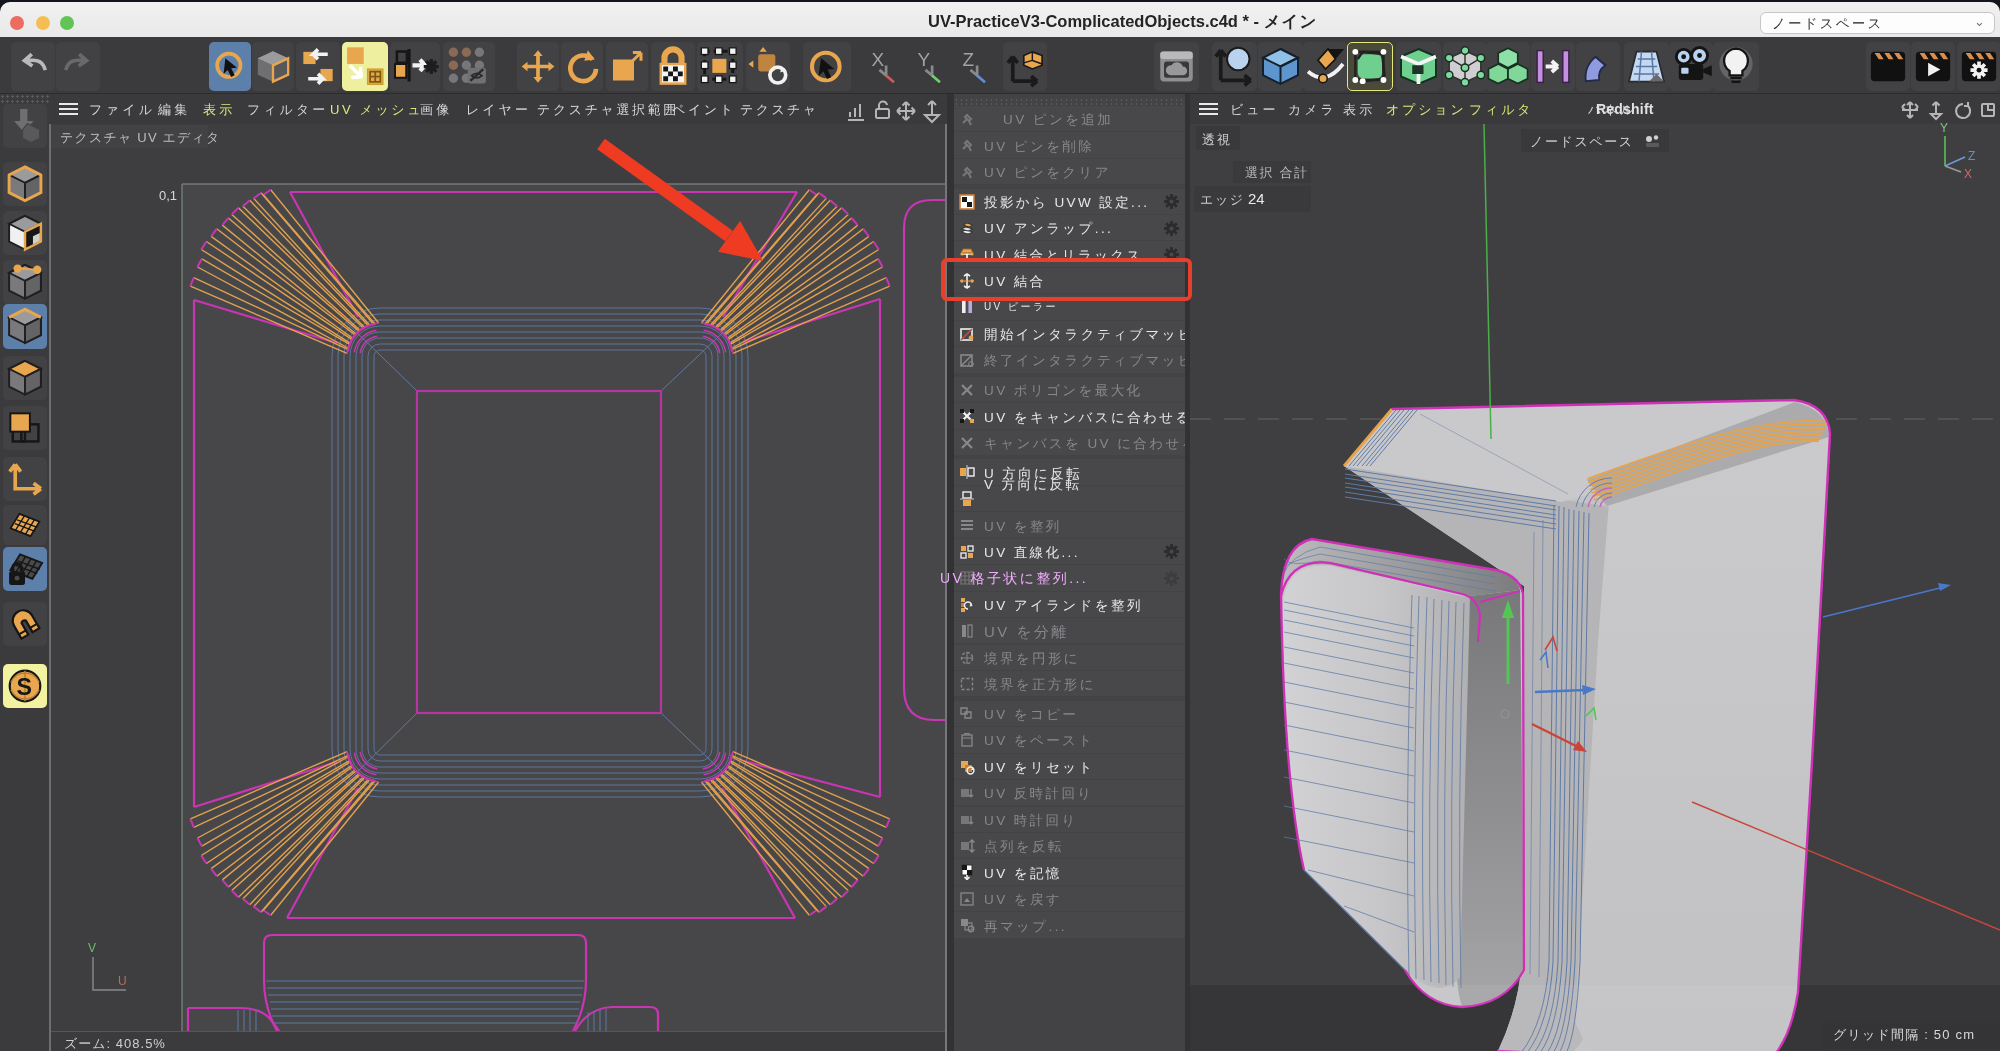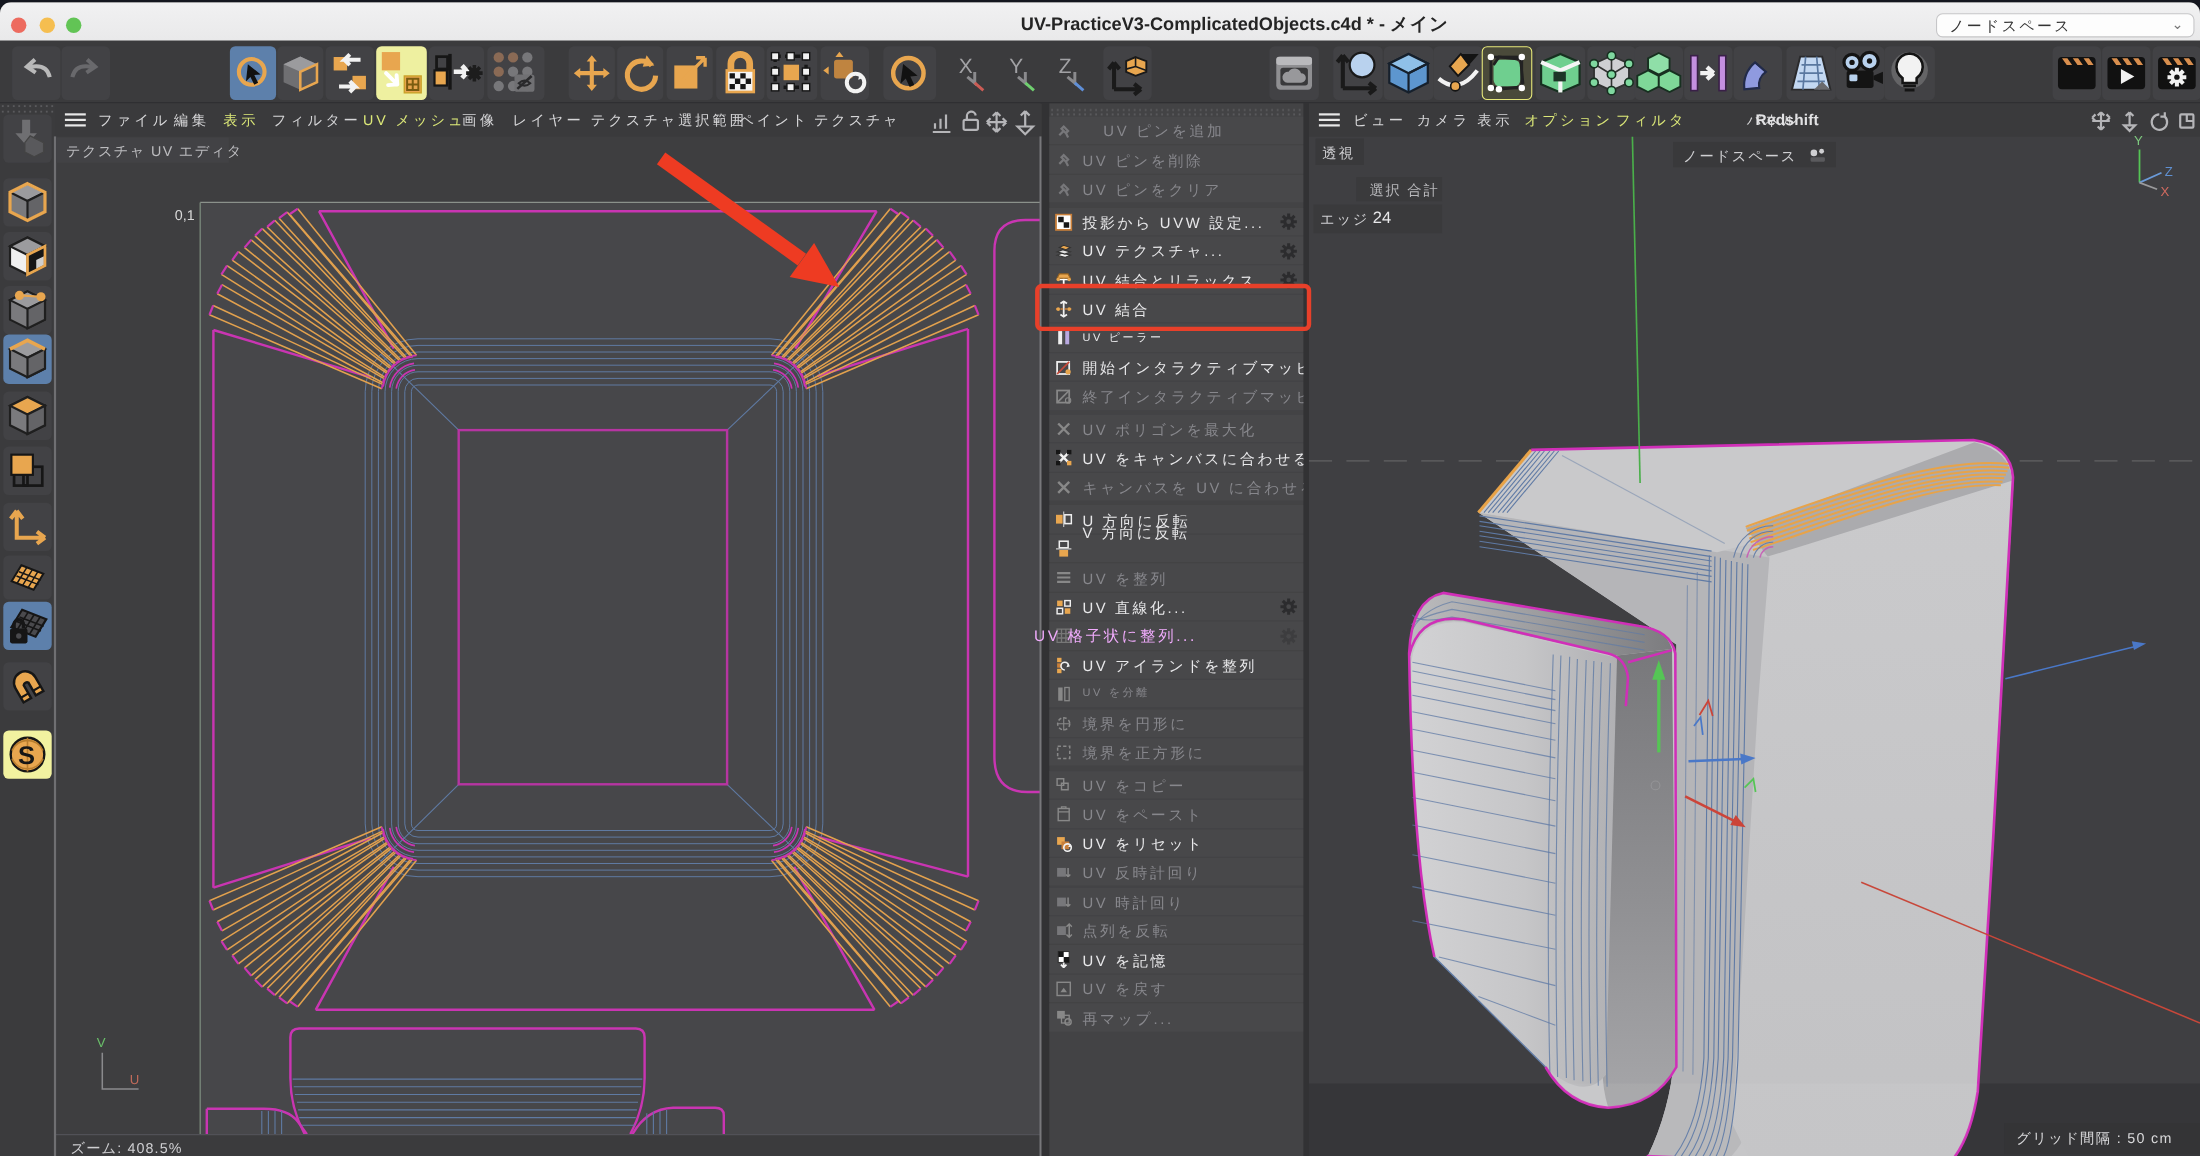--- a/index.html
+++ b/index.html
@@ -568,21 +568,21 @@
           </g>
         </g>
         <circle cx="8" cy="8" r="2" fill="#48484a"></circle>
       </svg></div>
     <div class="ab" style="left:954px;top:213.0px;width:231px;height:25.4px;background:#48484a;"></div>
     <div class="ab" style="left:959px;top:218.0px;"><svg width="16" height="16" viewBox="0 0 16 16">
         <path d="M2 12 l5 -2 7 2 -5 2z" fill="#f0f0f0" stroke="#333" stroke-width="1"></path>
         <path d="M2 9 l5 -2 7 2 -5 2z" fill="#dedede" stroke="#333" stroke-width="1"></path>
         <path d="M4 5 l4 -2 6 2 -4 2z" fill="#e8a64f" stroke="#333" stroke-width="1"></path>
       </svg></div>
-    <div class="ab" style="left:984px;top:218.2px;font-size:13.5px;color:#e8e8ea;letter-spacing:2.4px;white-space:nowrap;">UV テクスチャ...</div>
+    <div class="ab" style="left:984px;top:218.2px;font-size:13.5px;color:#e8e8ea;letter-spacing:2.4px;white-space:nowrap;">UV アンラップ...</div>
     <div class="ab" style="left:1163px;top:217.5px;"><svg width="17" height="17" viewBox="0 0 16 16">
         <g fill="#2c2c2e">
           <circle cx="8" cy="8" r="4.6"></circle>
           <g stroke="#2c2c2e" stroke-width="2.6">
             <path d="M8 1 v14 M1 8 h14 M3 3 l10 10 M13 3 l-10 10"></path>
           </g>
         </g>
         <circle cx="8" cy="8" r="2" fill="#48484a"></circle>
       </svg></div>
     <div class="ab" style="left:954px;top:239.4px;width:231px;height:25.4px;background:#48484a;"></div>
@@ -707,21 +707,21 @@
         <rect x="2" y="11" width="4" height="4" fill="#e8a64f"></rect>
         <path d="M9 12 a3.5 3.5 0 1 1 3.5 -3.5" stroke="#f0f0f0" stroke-width="1.4" fill="none"></path>
         <path d="M12 6 l1.5 3 -3 .5z" fill="#f0f0f0"></path>
       </svg></div>
     <div class="ab" style="left:984px;top:594.9px;font-size:13.5px;color:#e8e8ea;letter-spacing:2.4px;white-space:nowrap;">UV アイランドを整列</div>
     <div class="ab" style="left:954px;top:616.1px;width:231px;height:25.4px;background:#48484a;"></div>
     <div class="ab" style="left:959px;top:621.1px;"><svg width="16" height="16" viewBox="0 0 16 16">
         <rect x="3" y="2" width="4" height="12" fill="#888"></rect>
         <rect x="9" y="2" width="4" height="12" fill="none" stroke="#888" stroke-width="1.2"></rect>
       </svg></div>
-    <div class="ab" style="left:984px;top:621.4px;font-size:10px;color:#87878c;letter-spacing:2.4px;white-space:nowrap;">UV を分離</div>
+    <div class="ab" style="left:984px;top:621.4px;font-size:15px;color:#87878c;letter-spacing:2.4px;white-space:nowrap;">UV を分離</div>
     <div class="ab" style="left:954px;top:642.6px;width:231px;height:25.4px;background:#48484a;"></div>
     <div class="ab" style="left:959px;top:647.6px;"><svg width="16" height="16" viewBox="0 0 16 16">
         <circle cx="8" cy="8" r="5.5" fill="none" stroke="#888" stroke-width="1.4" stroke-dasharray="3 2"></circle>
         <path d="M8 2 v12 M2 8 h12" stroke="#888" stroke-width="1"></path>
       </svg></div>
     <div class="ab" style="left:984px;top:647.8px;font-size:13.5px;color:#87878c;letter-spacing:2.4px;white-space:nowrap;">境界を円形に</div>
     <div class="ab" style="left:954px;top:669.1px;width:231px;height:25.4px;background:#48484a;"></div>
     <div class="ab" style="left:959px;top:674.1px;"><svg width="16" height="16" viewBox="0 0 16 16">
         <rect x="2.5" y="2.5" width="11" height="11" fill="none" stroke="#888" stroke-width="1.4" stroke-dasharray="3 2"></rect>
       </svg></div>

